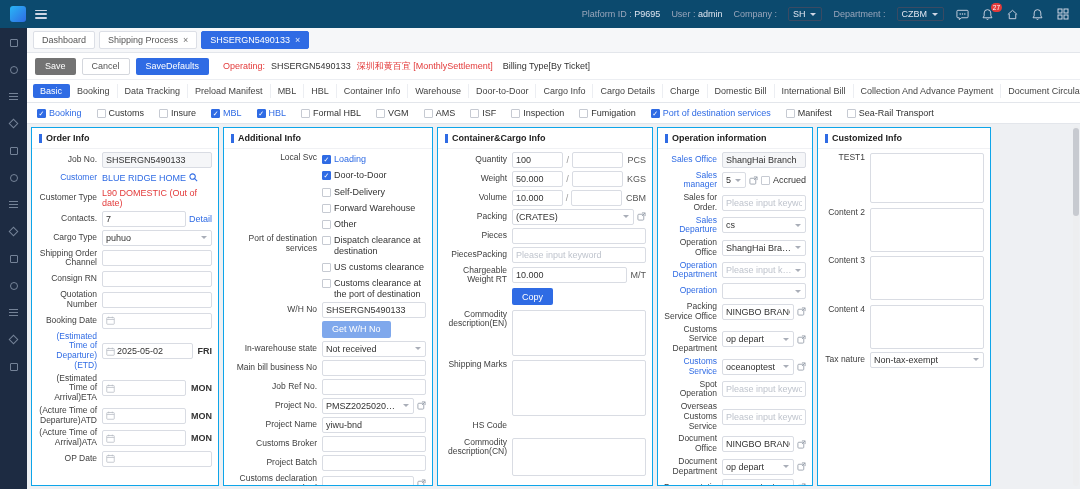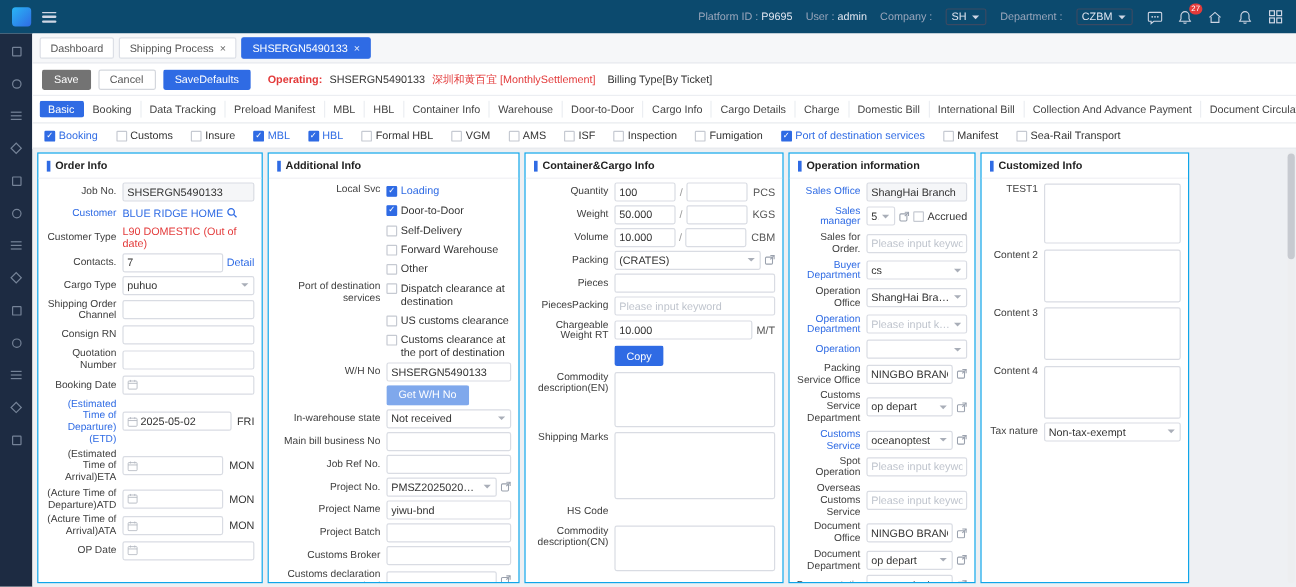--- a/index.html
+++ b/index.html
@@ -38,21 +38,21 @@
   .wtab.active{background:#2f6be4;border-color:#2f6be4;color:#fff}
   .wtab-close{font-size:9px;opacity:.85;cursor:pointer}
 
   
   .actionbar{height:27px;background:#fff;border-bottom:1px solid #eceef2;display:flex;align-items:center;gap:6px;padding:0 8px;flex-shrink:0;white-space:nowrap;overflow:hidden}
   .btn{height:17px;padding:0 9px;border-radius:2px;border:1px solid transparent;font-size:9px;display:inline-flex;align-items:center;cursor:pointer;font-family:inherit;flex-shrink:0}
   .btn-green{background:#737373;color:#fff}
   .btn-plain{background:#fff;border-color:#d4d7dd;color:#555}
   .btn-blue{background:#2f6be4;color:#fff}
   .btn-light{background:#7fa8ec;color:#fff}
-  .op-label{color:#e33b3b;margin-left:8px;font-weight:bold}
+  .op-label{color:#e33b3b;margin-left:8px;font-weight:normal}
   .op-no{color:#333}
   .op-cn{color:#e33b3b}
   .op-bill{color:#333;margin-left:4px}
 
   
   .formtabs{height:23px;background:#fff;border-bottom:1px solid #e3e6eb;display:flex;align-items:center;padding:0 6px;flex-shrink:0;overflow:hidden}
   .ftab{padding:2px 7px;color:#444;cursor:pointer;white-space:nowrap;border-right:1px solid #eceef2}
   .ftab:last-child{border-right:none}
   .ftab.active{background:#2f6be4;color:#fff;border-radius:2px;border-right-color:transparent}
 
@@ -88,21 +88,21 @@
   .f-ctl{flex:1;display:flex;align-items:center;gap:3px;min-width:0}
   .box{flex:1;min-width:0;height:16px;border:1px solid #d9dce3;border-radius:2px;background:#fff;font-size:9px;padding:0 3px;color:#333;font-family:inherit;outline:none}
   div.box{display:flex;align-items:center;gap:2px;cursor:pointer}
   .box.ro{background:#f5f6f8}
   input::placeholder{color:#bfc4cd}
   .val{flex:1;overflow:hidden;white-space:nowrap;text-overflow:ellipsis}
   .val.ph{color:#bfc4cd}
   .caret{width:0;height:0;border-left:3px solid transparent;border-right:3px solid transparent;border-top:3.5px solid #a9aeb8;flex-shrink:0;margin:0 1px;display:inline-block}
   .caret-light{border-top-color:#cfd6e4}
   .unit{color:#555;flex-shrink:0;padding-left:1px}
-  .day{color:#333;font-weight:normal;flex-shrink:0;padding-left:2px}
+  .day{color:#333;font-weight:bold;flex-shrink:0;padding-left:2px}
   .slash{color:#999;flex-shrink:0}
   .link{color:#2f6be4;cursor:pointer}
   .red{color:#e33b3b}
   .ta{width:100%;border:1px solid #d9dce3;border-radius:2px;resize:none;font-family:inherit;font-size:9px;padding:2px;outline:none;color:#333}
   .checkcol{display:flex;flex-direction:column;gap:6px;padding-top:1px}
   .checkitem{display:flex;align-items:flex-start;gap:3px;cursor:pointer;line-height:1.15}
   .ic{display:inline-flex;flex-shrink:0;align-items:center}
 
   .scrollbar-v{position:absolute;right:1px;top:126px;bottom:3px;width:6px;background:#edeef0;border-radius:3px}
   .scroll-thumb{position:absolute;top:2px;left:0;width:6px;height:88px;background:#c7cad0;border-radius:3px;cursor:grab}
@@ -588,27 +588,27 @@
                   </span>
                 </div>
               </div>
               <div class="f-row">
                 <div class="f-label">Project Name</div>
                 <div class="f-ctl">
                   <input class="box" value="yiwu-bnd" style="">
                 </div>
               </div>
               <div class="f-row">
+                <div class="f-label">Customs Broker</div>
+                <div class="f-ctl">
+                  <input class="box" style="">
+                </div>
+              </div>
+              <div class="f-row">
                 <div class="f-label">Project Batch</div>
-                <div class="f-ctl">
-                  <input class="box" style="">
-                </div>
-              </div>
-              <div class="f-row">
-                <div class="f-label">Customs Broker</div>
                 <div class="f-ctl">
                   <input class="box" style="">
                 </div>
               </div>
               <div class="f-row">
                 <div class="f-label">Customs declaration method</div>
                 <div class="f-ctl">
                   <input class="box" style="">
                   <span class="ic">
                     <svg width="9" height="9" viewBox="0 0 10 10">
@@ -750,21 +750,21 @@
                   </span>
                 </div>
               </div>
               <div class="f-row">
                 <div class="f-label">Sales for Order.</div>
                 <div class="f-ctl">
                   <input class="box" placeholder="Please input keyword" style="">
                 </div>
               </div>
               <div class="f-row">
-                <div class="f-label lab-link">Buyer Department</div>
+                <div class="f-label lab-link">Sales Departure</div>
                 <div class="f-ctl">
                   <div class="box sel">
                     <span class="val">cs</span>
                     <span class="caret"></span>
                   </div>
                 </div>
               </div>
               <div class="f-row">
                 <div class="f-label">Operation Office</div>
                 <div class="f-ctl">

